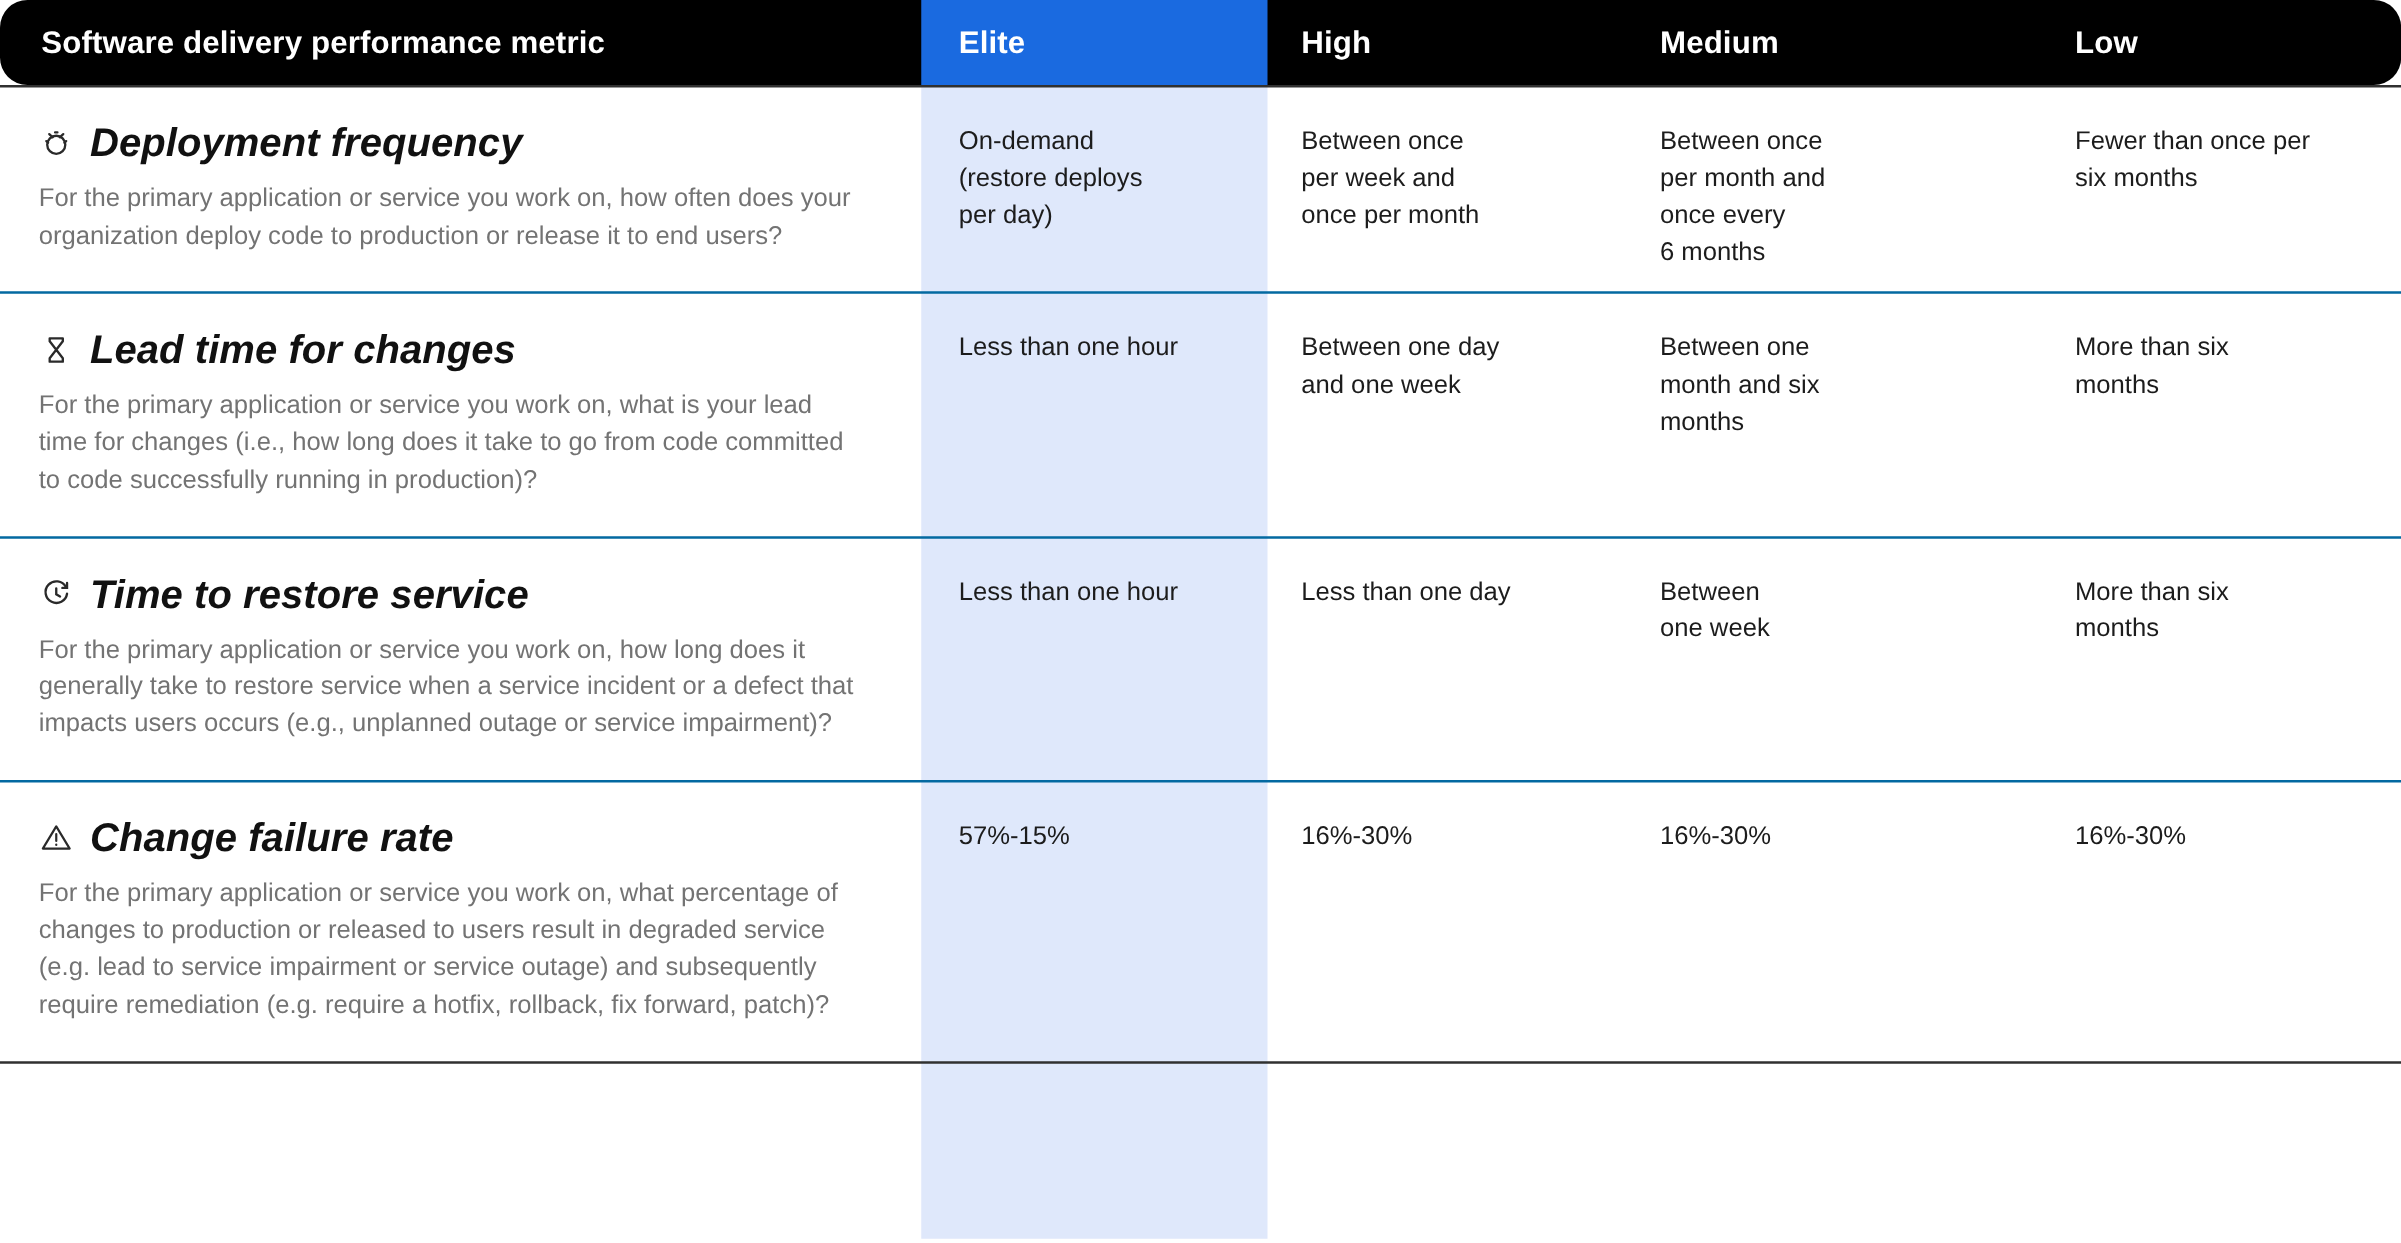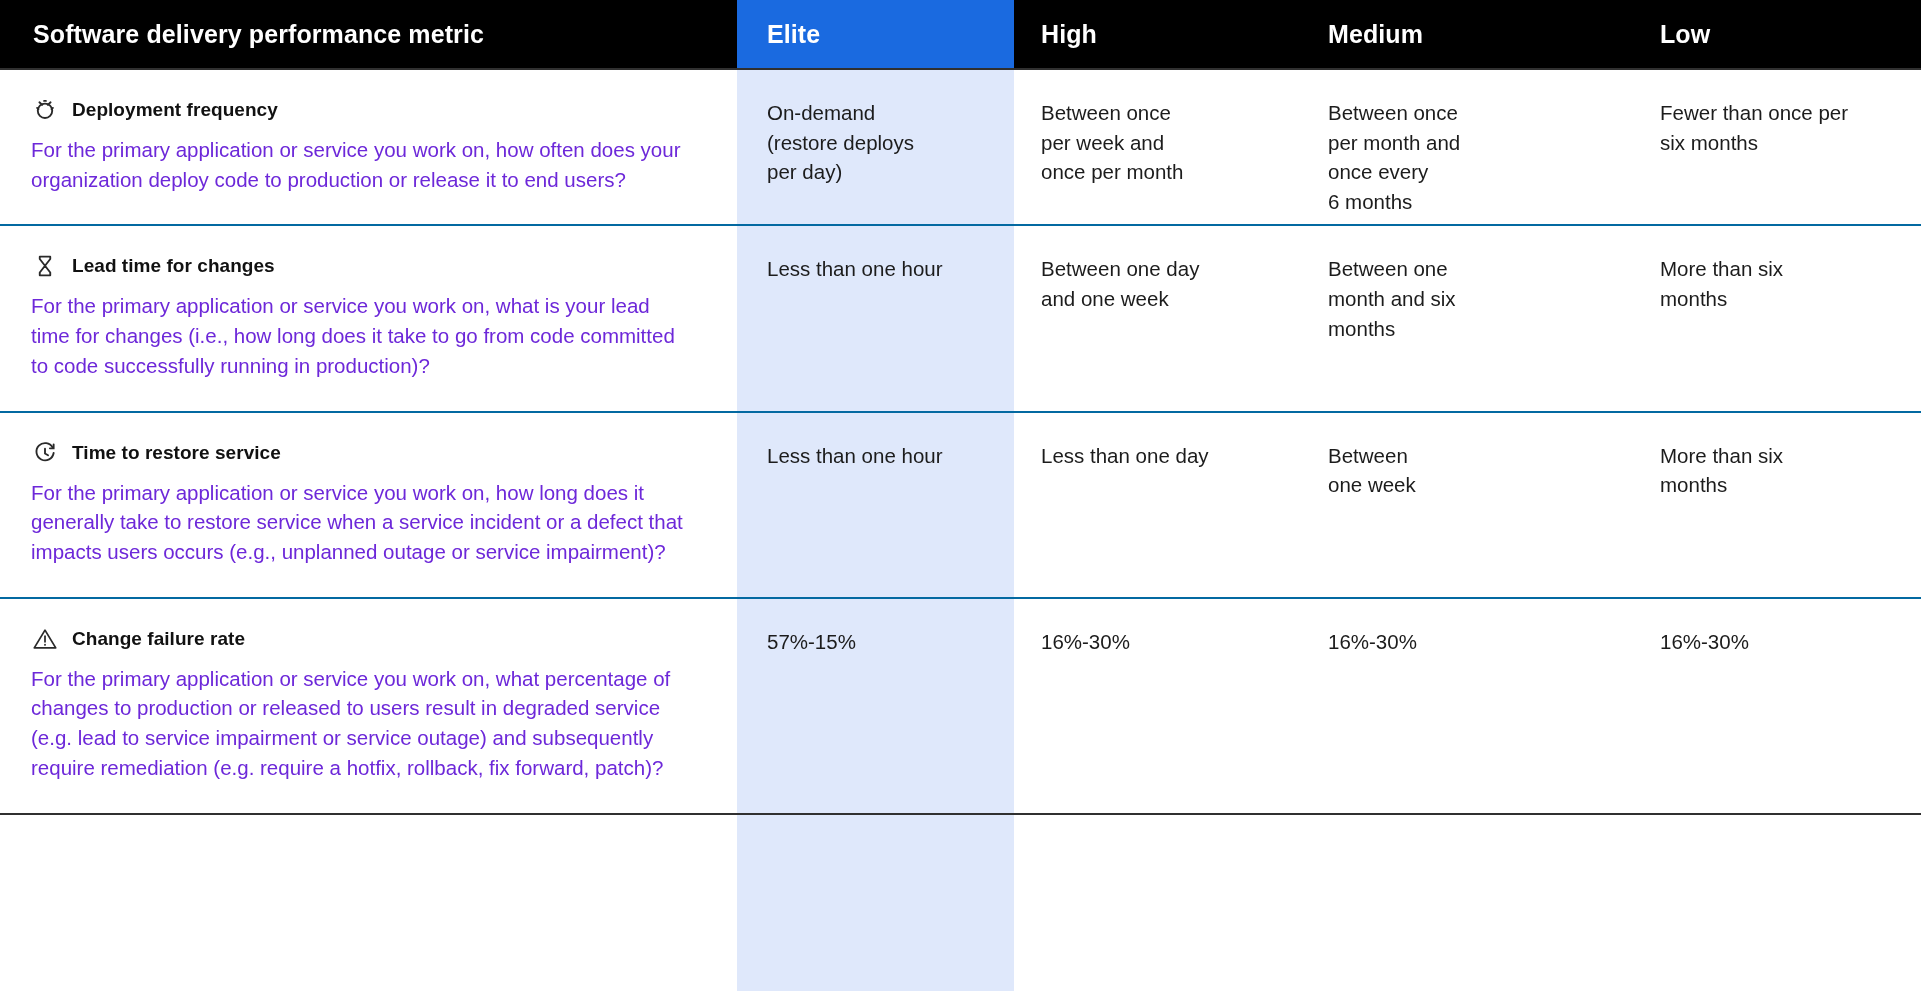--- a/index.html
+++ b/index.html
@@ -49,20 +49,21 @@
   .c-metric { width: 737px; flex: 0 0 737px; }
   .c-elite  { width: 277px; flex: 0 0 277px; }
   .c-high   { width: 284px; flex: 0 0 284px; }
   .c-medium { width: 334px; flex: 0 0 334px; }
   .c-low    { width: 289px; flex: 0 0 289px; }
 
   
   .header-row {
     background: #000000;
     height: 68px;
+    border-radius: 22px;
   }
   .header-cell {
     display: flex;
     align-items: center;
     color: #ffffff;
     font-size: 25px;
     font-weight: bold;
     letter-spacing: 0.1px;
   }
   .header-cell.c-metric { padding-left: 33px; }
@@ -98,29 +99,30 @@
   }
   .metric-icon {
     width: 28px;
     height: 28px;
     flex: 0 0 28px;
     display: block;
     color: #2a2a2a;
   }
   .metric-icon svg { display: block; width: 28px; height: 28px; }
   .metric-title {
-    font-size: 19px;
+    font-size: 32px;
     font-weight: bold;
     color: #111111;
     letter-spacing: 0.05px;
+    font-style: italic;
   }
   .metric-desc {
     font-size: 20.5px;
     line-height: 1.45;
-    color: #6d28d9;
+    color: #737373;
     max-width: 660px;
   }
 
   .value-cell {
     padding-top: 28px;
     font-size: 20.5px;
     line-height: 1.45;
     color: #1c1c1c;
     border-radius: 21px;
   }

